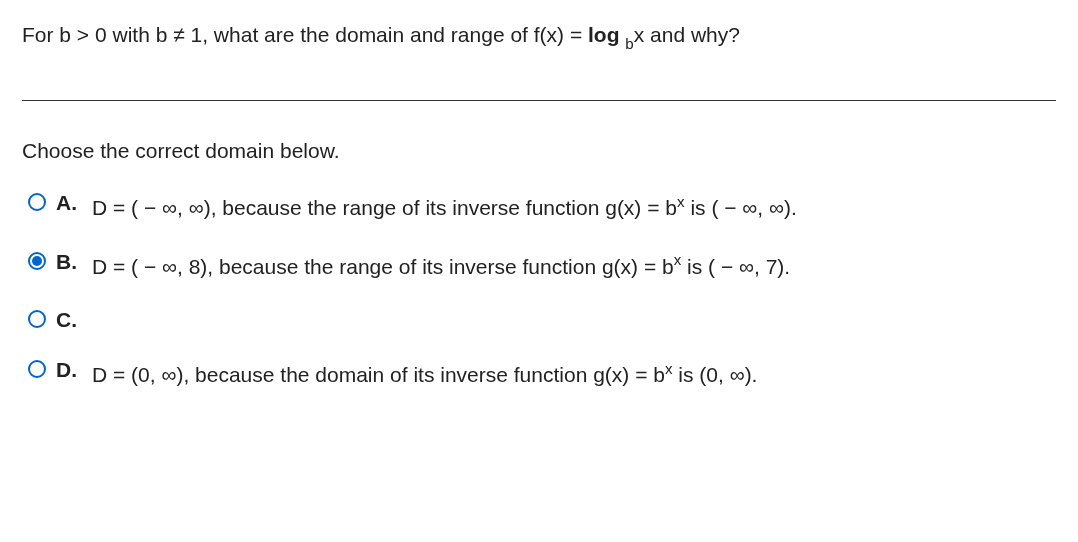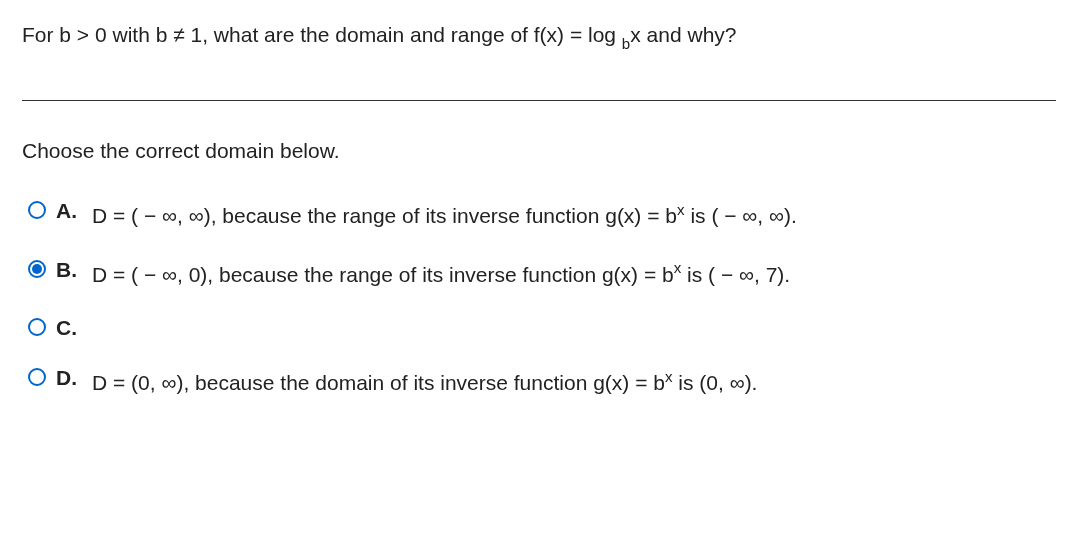--- a/index.html
+++ b/index.html
@@ -15,21 +15,21 @@
   .question-text {
     line-height: 1.4;
     margin-bottom: 48px;
   }
   .hr {
     border: none;
     border-top: 1px solid #333;
     margin: 0 0 38px 0;
   }
   .instruction {
-    margin-bottom: 34px;
+    margin-bottom: 26px;
   }
   .options {
     display: flex;
     flex-direction: column;
     gap: 24px;
     padding-left: 6px;
   }
   .option-row {
     display: flex;
     align-items: flex-start;
@@ -61,21 +61,21 @@
     width: 26px;
     flex-shrink: 0;
     padding-top: 2px;
   }
   .opt-text {
     line-height: 1.5;
     padding-top: 2px;
   }
   .sub { font-size: 0.72em; vertical-align: sub; position: relative; top: 0.12em;}
   .sup { font-size: 0.72em; vertical-align: super; position: relative; top: -0.05em;}
-  .bold { font-weight: normal; }
+  .bold { font-weight: bold; }
 </style>
 </head>
 <body>
 
 <div class="question-text">
   <span>For b &gt; 0 with b ≠ 1, what are the domain and range of f(x) = </span><span class="bold">log </span><span class="sub">b</span><span>x and why?</span>
 </div>
 
 <hr class="hr">
 
@@ -88,21 +88,21 @@
     <div class="opt-label">A.</div>
     <div class="opt-text">
       <span>D = ( − ∞, ∞), because the range of its inverse function g(x) = b</span><span class="sup">x</span><span> is ( − ∞, ∞).</span>
     </div>
   </div>
 
   <div class="option-row">
     <div class="radio selected"></div>
     <div class="opt-label">B.</div>
     <div class="opt-text">
-      <span>D = ( − ∞, 0), because the range of its inverse function g(x) = b</span><span class="sup">x</span><span> is ( − ∞, 7).</span>
+      <span>D = ( − ∞, 8), because the range of its inverse function g(x) = b</span><span class="sup">x</span><span> is ( − ∞, 7).</span>
     </div>
   </div>
 
   <div class="option-row">
     <div class="radio"></div>
     <div class="opt-label">C.</div>
   </div>
 
   <div class="option-row">
     <div class="radio"></div>

